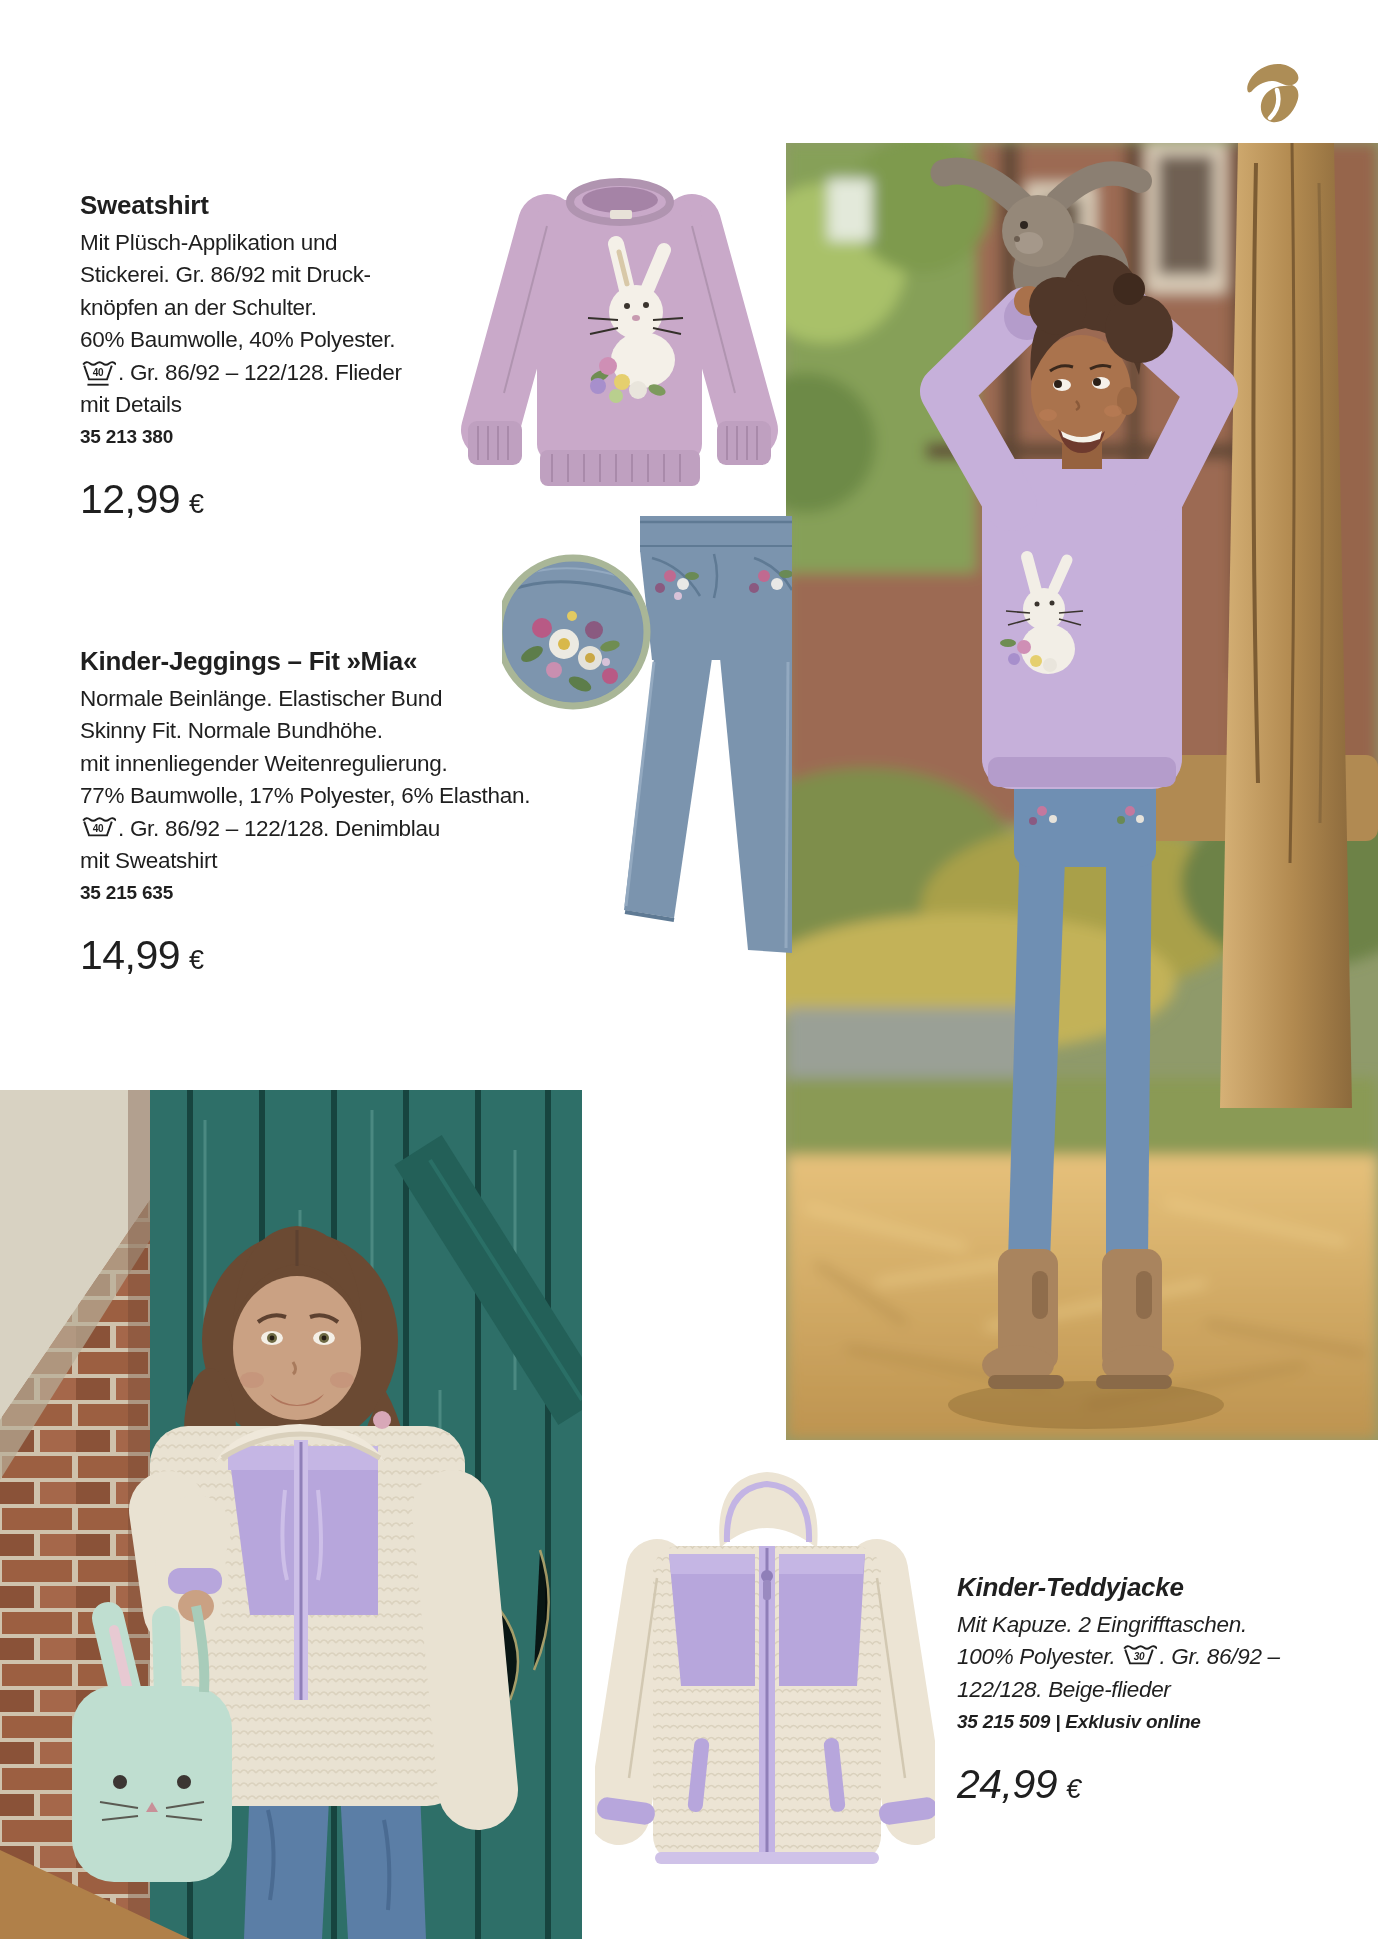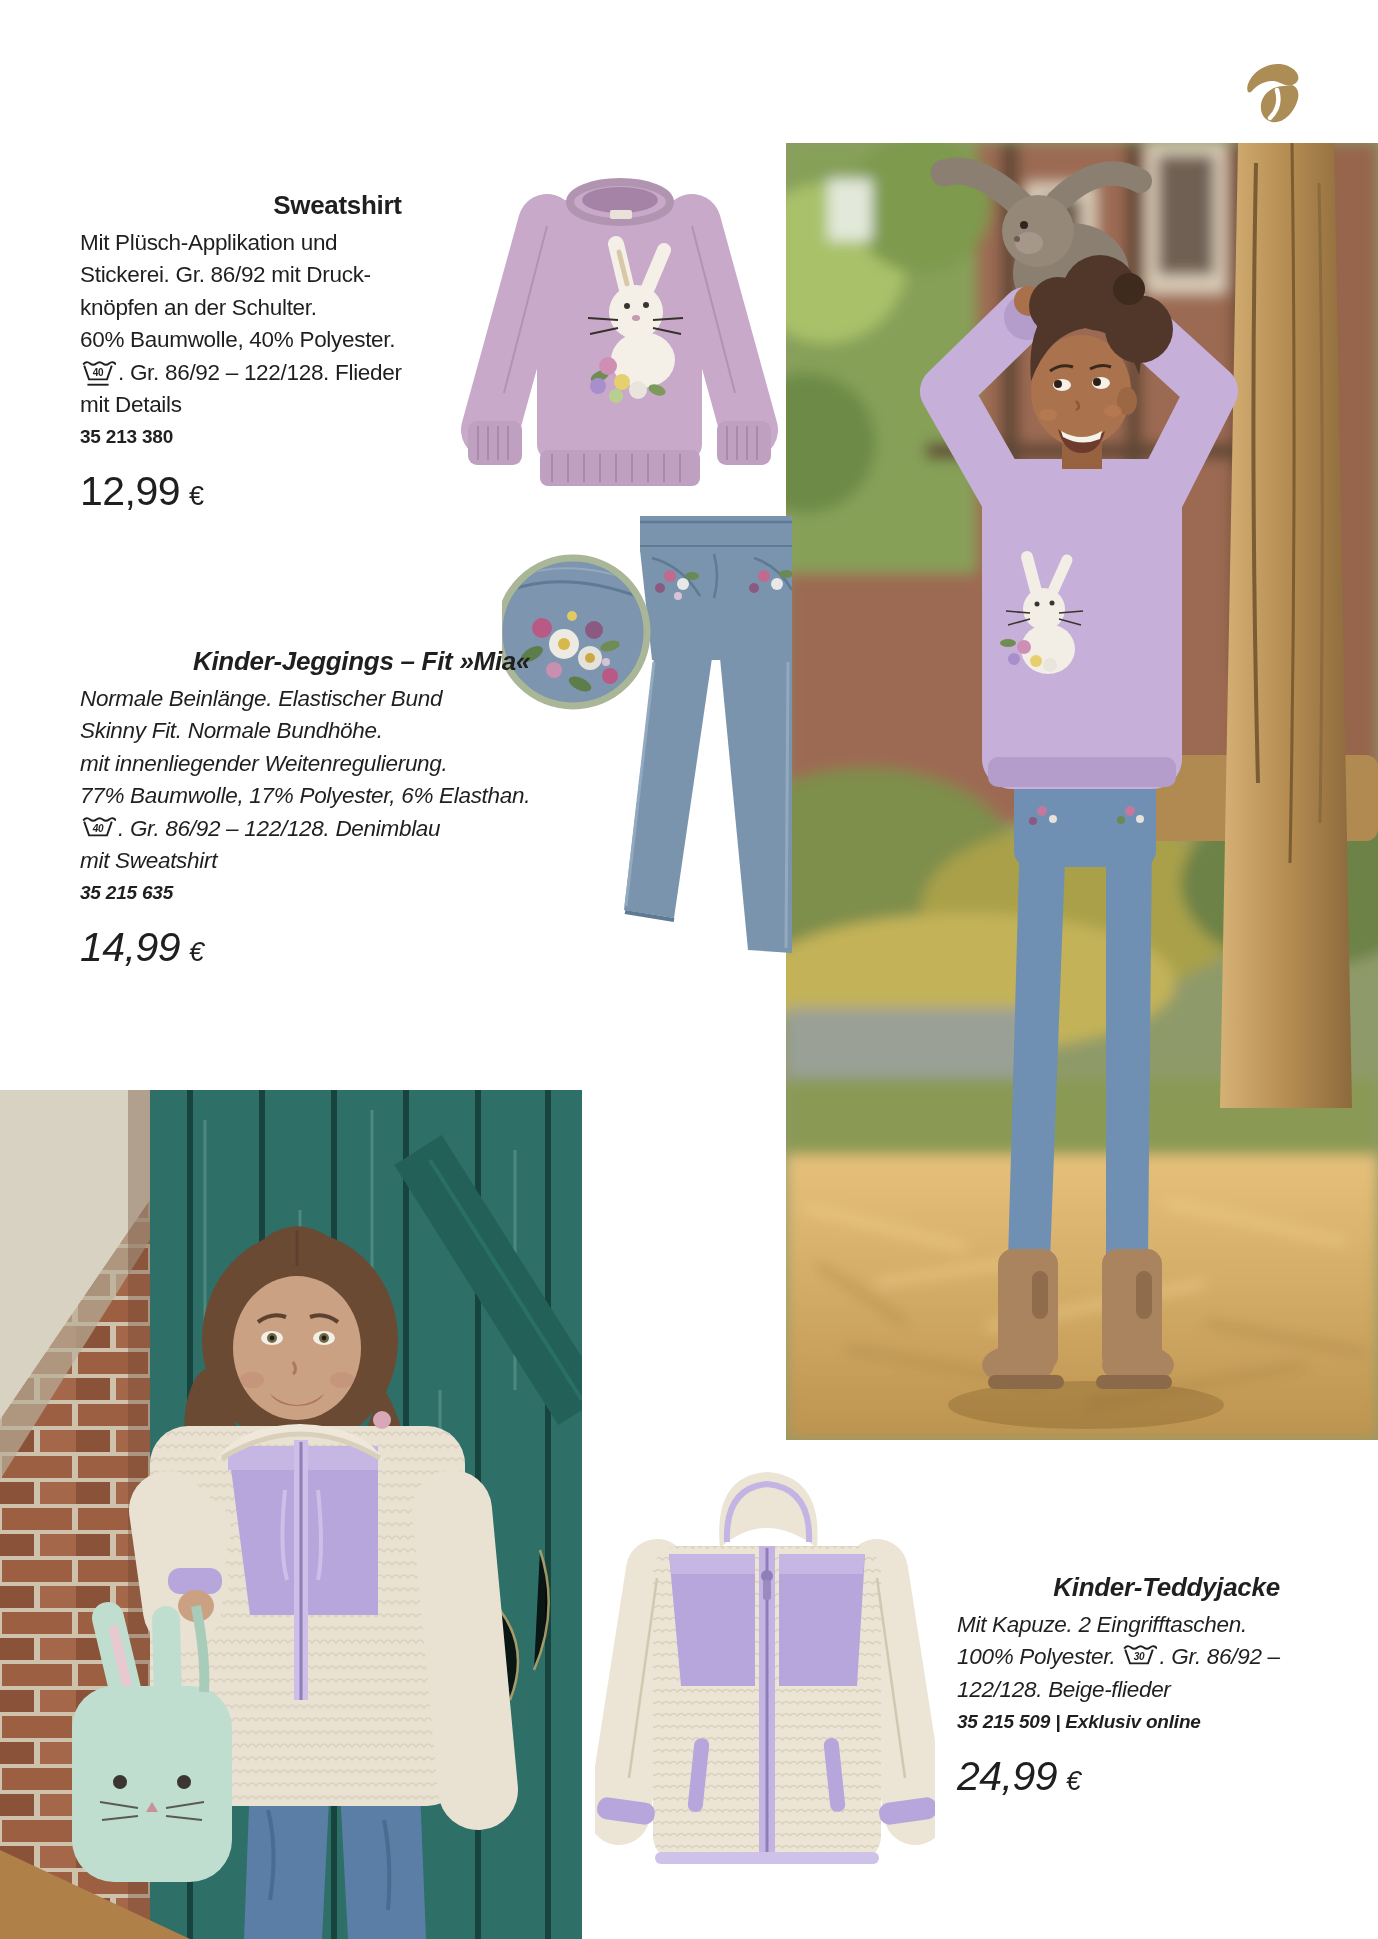--- a/index.html
+++ b/index.html
@@ -1,24 +1,24 @@
 <!DOCTYPE html>
 <html><head>
 <meta charset="utf-8">
 <style>
   html,body{margin:0;padding:0;background:#ffffff;}
   body{font-family:"Liberation Sans",sans-serif;color:#1f1f1f;}
   #page{position:relative;width:1378px;height:1939px;background:#ffffff;overflow:hidden;}
   .abs{position:absolute;}
   .product-info{position:absolute;white-space:nowrap;}
-  .p-title{font-size:26px;font-weight:bold;letter-spacing:-0.3px;margin:0 0 6px 0;text-align:right;}
+  .p-title{font-size:26px;font-weight:bold;letter-spacing:-0.3px;margin:0 0 6px 0;}
   .line{font-size:22.5px;line-height:32.4px;letter-spacing:-0.3px;}
   .care-svg{display:inline-block;vertical-align:-7px;margin-right:2px;}
   .article{font-size:19px;font-weight:bold;letter-spacing:-0.2px;line-height:32.4px;}
-  .price{margin-top:14px;font-size:41px;letter-spacing:-0.5px;}
+  .price{margin-top:22px;font-size:41px;letter-spacing:-0.5px;}
   .price .eur{font-size:27px;margin-left:9px;}
 </style>
 </head>
 <body>
 
 <div id="page">
 
   <svg class="abs" style="left:1240px;top:58px;" width="74" height="80" viewBox="0 0 74 80">
     <path d="M8,26 C14,10 34,2 48,8 C60,13 62,24 52,27 C44,29 40,23 33,23 C24,23 16,28 12,33 C8,37 6,32 8,26 Z" fill="#ad8d56"></path>
     <path d="M52,27 C58,29 60,36 57,44 C53,56 42,66 32,64 C22,62 18,50 23,40 C27,32 36,28 44,28 Z" fill="#ad8d56"></path>
@@ -455,21 +455,21 @@
           <path d="M3,7 q3,-4 6.5,-1 q3,2.5 6,0 q3,-2.5 6,0 q3,2.5 6,0 q3.5,-3 6.5,1" fill="none" stroke="#1f1f1f" stroke-width="1.8"></path>
           <path d="M4,8 L8.5,21 L25.5,21 L30,8" fill="none" stroke="#1f1f1f" stroke-width="1.8"></path>
           <line x1="7" y1="26" x2="27" y2="26" stroke="#1f1f1f" stroke-width="1.8"></line>
           <text x="17" y="18" text-anchor="middle" font-size="9.5" font-weight="bold" fill="#1f1f1f">40</text>
         </svg><span>. Gr. 86/92 – 122/128. Flieder</span></div>
     <div class="line">mit Details</div>
     <div class="article">35 213 380</div>
     <div class="price"><span>12,99</span><span class="eur">€</span></div>
   </section>
 
-  <section class="product-info" style="left:80px;top:646px;font-style:italic;">
+  <section class="product-info" style="left:80px;top:646px;">
     <h2 class="p-title">Kinder-Jeggings – Fit »Mia«</h2>
     <div class="line">Normale Beinlänge. Elastischer Bund</div>
     <div class="line">Skinny Fit. Normale Bundhöhe.</div>
     <div class="line">mit innenliegender Weitenregulierung.</div>
     <div class="line">77% Baumwolle, 17% Polyester, 6% Elasthan.</div>
     <div class="line"><span></span><svg class="care-svg" width="36" height="30" viewBox="0 0 34 28">
           <path d="M3,7 q3,-4 6.5,-1 q3,2.5 6,0 q3,-2.5 6,0 q3,2.5 6,0 q3.5,-3 6.5,1" fill="none" stroke="#1f1f1f" stroke-width="1.8"></path>
           <path d="M4,8 L8.5,21 L25.5,21 L30,8" fill="none" stroke="#1f1f1f" stroke-width="1.8"></path>
           <text x="17" y="18" text-anchor="middle" font-size="9.5" font-weight="bold" fill="#1f1f1f">40</text>
         </svg><span>. Gr. 86/92 – 122/128. Denimblau</span></div>

